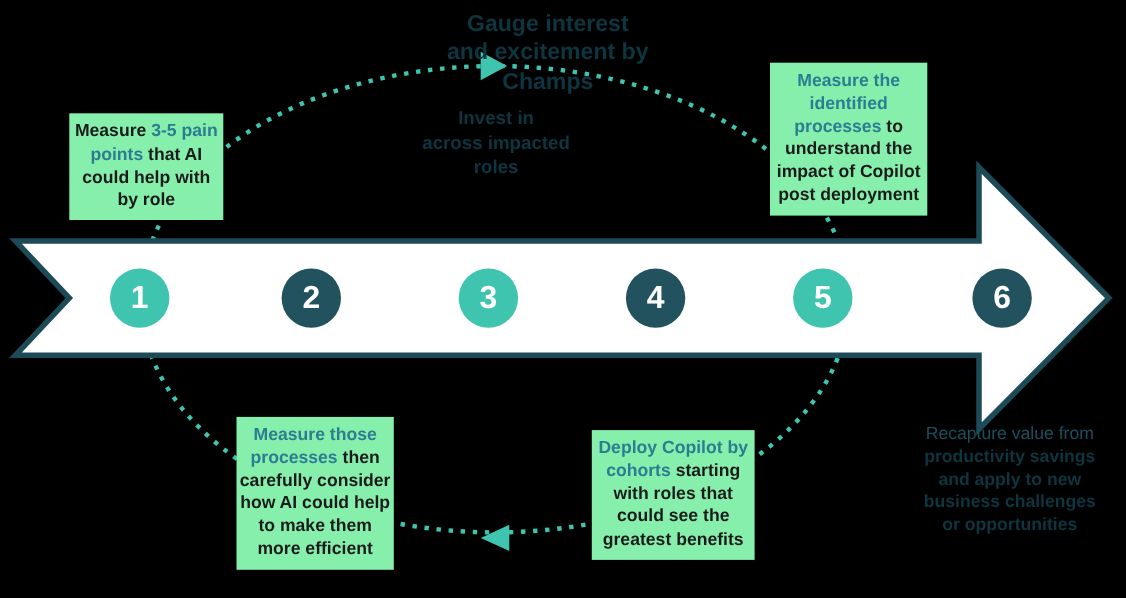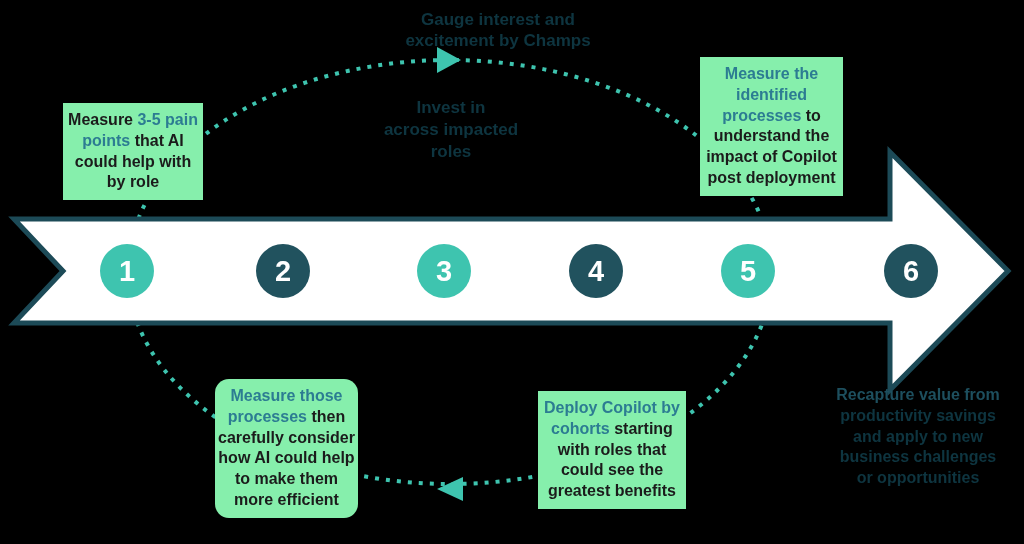--- a/index.html
+++ b/index.html
@@ -14,25 +14,25 @@
     color:#fff;font-size:29px;font-weight:bold;line-height:1;
   }
   .circ-teal{background:#3EC4AF;}
   .circ-dark{background:#21525E;}
   .callout{
     position:absolute;text-align:center;font-size:16px;line-height:1.3;font-weight:600;
   }
   .boxed{background:#86efac;color:#1B1B1B;padding:7px 3px;}
   .plain{color:#0E3540;}
   .strong-teal{color:#2C7C92;font-weight:bold;}
-  .strong-dark{color:#1D4F5E;font-weight:bold;}
+  .strong-dark{color:#1D4F5E;font-weight:normal;}
   .blk{display:block;}
   .arc-label{
     position:absolute;text-align:center;color:#0E3540;
-    font-size:17px;font-weight:bold;line-height:1.25;
+    font-size:21px;font-weight:bold;line-height:1.25;
   }
 </style>
 </head>
 <body>
 
 <div class="canvas">
 
   <svg class="layer" width="1024" height="544" viewBox="0 0 1024 544">
     <ellipse cx="450" cy="272" rx="322" ry="212" fill="none" stroke="#3EC4AF" stroke-width="4" stroke-dasharray="4 7"></ellipse>
     <polygon points="437,47 437,73 461,60" fill="#3EC4AF"></polygon>
@@ -58,21 +58,21 @@
   <div class="step-circle circ-dark" style="left:884px;">
     <span>6</span>
   </div>
 
   <div class="arc-label" style="left:405px;top:9px;width:186px;">Gauge interest and excitement by Champs</div>
 
   <div class="callout boxed" style="left:63px;top:103px;width:134px;">
     <span>Measure </span><span class="strong-teal">3-5 pain points</span><span> that AI could help with by role</span>
   </div>
 
-  <div class="callout boxed" style="left:215px;top:379px;width:137px;border-radius:14px;">
+  <div class="callout boxed" style="left:215px;top:379px;width:137px;">
     <span class="strong-teal">Measure those processes</span><span> then carefully consider how AI could help to make them more efficient</span>
   </div>
 
   <div class="callout plain" style="left:381px;top:97px;width:140px;font-size:17px;">
     <span class="blk">Invest in</span>
     <span class="blk">across impacted roles</span>
   </div>
 
   <div class="callout boxed" style="left:538px;top:377px;width:142px;margin-top:14px;">
     <span class="strong-teal">Deploy Copilot by cohorts</span><span> starting with roles that could see the greatest benefits</span>

